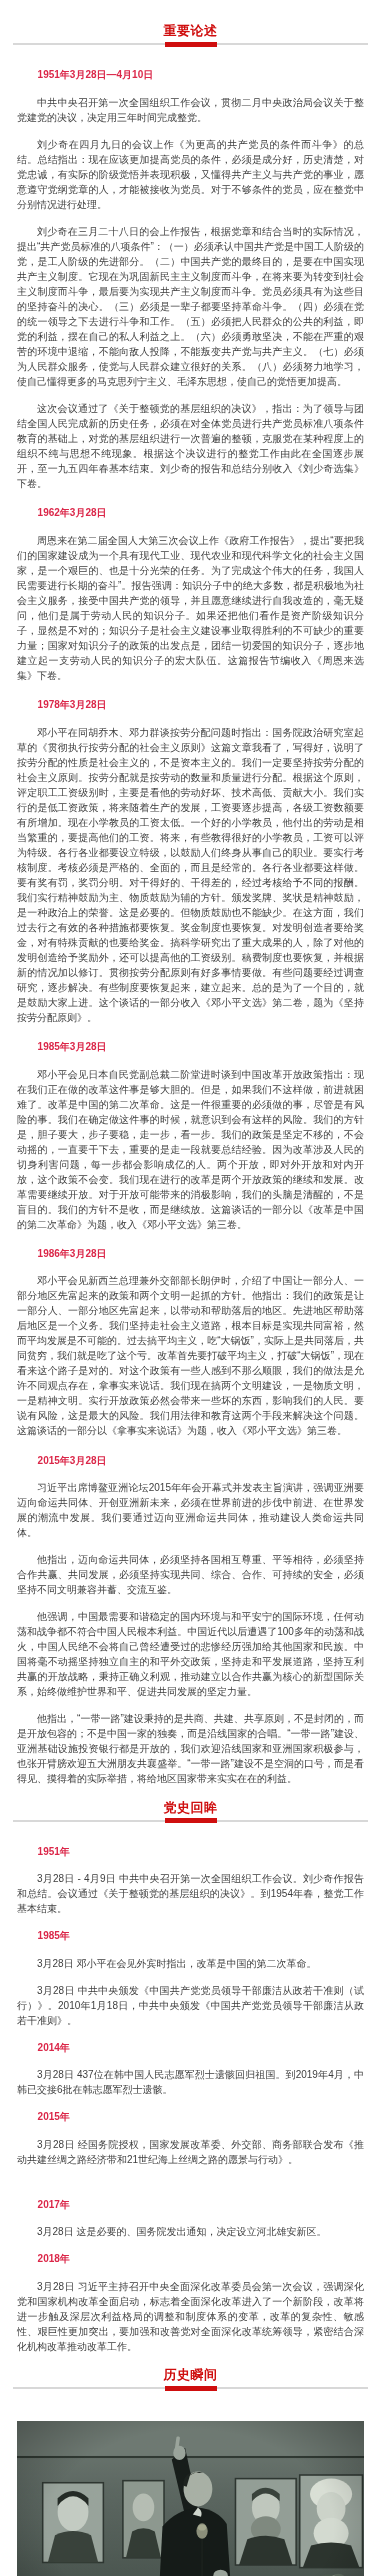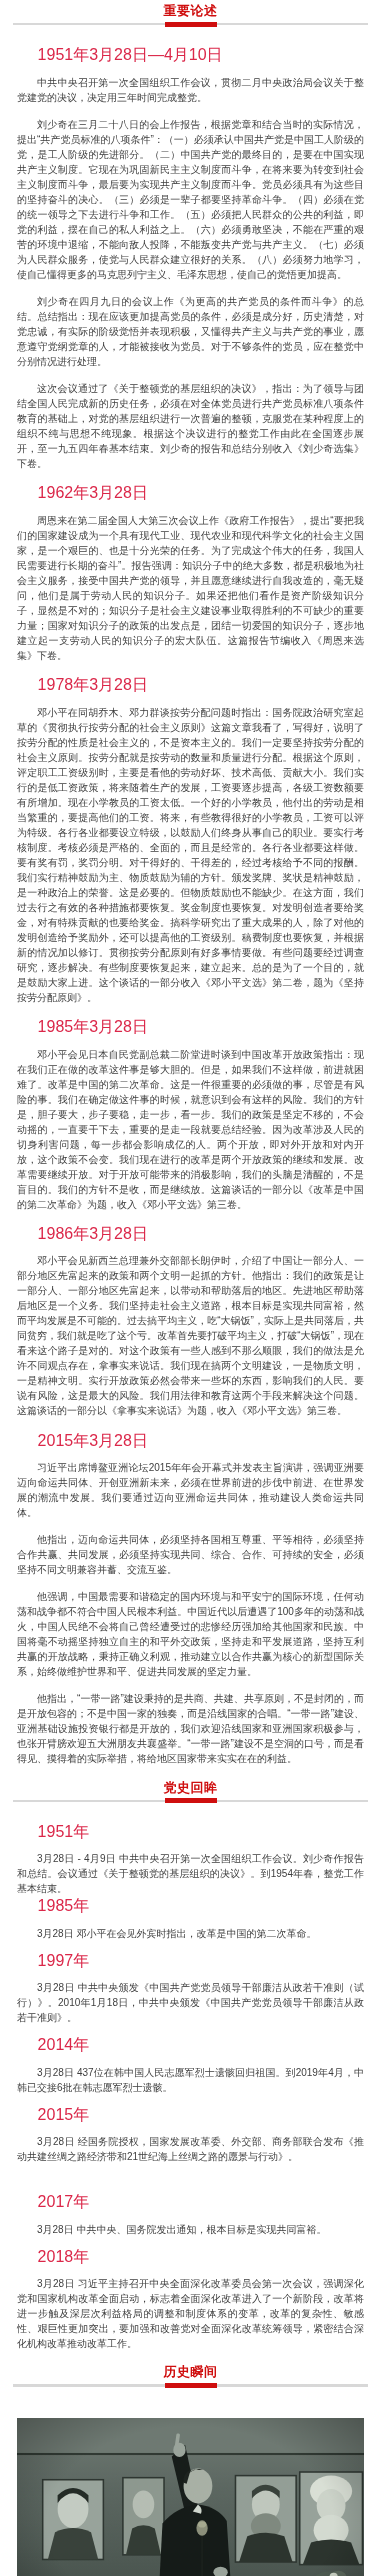--- a/index.html
+++ b/index.html
@@ -4,38 +4,38 @@
 <style>
   html,body{margin:0;padding:0;}
   body{
     width:381px;height:2704px;overflow:hidden;background:#ffffff;
     font-family:"Liberation Sans","DejaVu Sans",sans-serif;
     -webkit-font-smoothing:antialiased;
   }
   .page{width:381px;height:2704px;position:relative;}
 
   
-  .section-head{padding-top:2px;text-align:center;}
+  .section-head{padding-top:22px;text-align:center;}
   .section-head.later{padding-top:0;margin-top:12.4px;}
   .section-title{
     font-size:13px;line-height:17.5px;font-weight:700;color:#cf0e0e;
     letter-spacing:0.5px;margin:0;
   }
   .head-rule{position:relative;height:5.2px;margin-top:2.1px;}
   .head-rule .gray-line{
     position:absolute;left:13px;right:13px;top:1.5px;height:2.1px;background:#d8d8d8;
   }
   .head-rule .red-bar{
     position:absolute;left:50%;margin-left:-26px;width:52px;height:5.2px;top:0;
     background:#cf0e0e;
   }
 
   
   .date-heading{
-    color:#db2749;font-size:16px;line-height:14.4px;font-weight:400;
+    color:#db2749;font-size:10px;line-height:14.4px;font-weight:700;
     margin:15.5px 17px 2.6px;text-indent:20.6px;
   }
   .date-heading.first{margin-top:21.6px;}
   .para{
     color:#3e3e3e;font-size:10px;line-height:15px;text-align:justify;
     margin:12px 17px 0;text-indent:2em;word-break:break-all;
   }
 
   
   .photo-wrap{margin:30px 17px 0;width:347px;height:232px;}
@@ -73,22 +73,22 @@
   <div class="section-head">
     <h2 class="section-title">重要论述</h2>
     <div class="head-rule">
       <div class="gray-line"></div>
       <div class="red-bar"></div>
     </div>
   </div>
 
   <h3 class="date-heading first">1951年3月28日—4月10日</h3>
   <p class="para">中共中央召开第一次全国组织工作会议，贯彻二月中央政治局会议关于整党建党的决议，决定用三年时间完成整党。</p>
+  <p class="para">刘少奇在四月九日的会议上作《为更高的共产党员的条件而斗争》的总结。总结指出：现在应该更加提高党员的条件，必须是成分好，历史清楚，对党忠诚，有实际的阶级觉悟并表现积极，又懂得共产主义与共产党的事业，愿意遵守党纲党章的人，才能被接收为党员。对于不够条件的党员，应在整党中分别情况进行处理。</p>
   <p class="para">刘少奇在三月二十八日的会上作报告，根据党章和结合当时的实际情况，提出“共产党员标准的八项条件”：（一）必须承认中国共产党是中国工人阶级的党，是工人阶级的先进部分。（二）中国共产党的最终目的，是要在中国实现共产主义制度。它现在为巩固新民主主义制度而斗争，在将来要为转变到社会主义制度而斗争，最后要为实现共产主义制度而斗争。党员必须具有为这些目的坚持奋斗的决心。（三）必须是一辈子都要坚持革命斗争。（四）必须在党的统一领导之下去进行斗争和工作。（五）必须把人民群众的公共的利益，即党的利益，摆在自己的私人利益之上。（六）必须勇敢坚决，不能在严重的艰苦的环境中退缩，不能向敌人投降，不能叛变共产党与共产主义。（七）必须为人民群众服务，使党与人民群众建立很好的关系。（八）必须努力地学习，使自己懂得更多的马克思列宁主义、毛泽东思想，使自己的觉悟更加提高。</p>
-  <p class="para">刘少奇在四月九日的会议上作《为更高的共产党员的条件而斗争》的总结。总结指出：现在应该更加提高党员的条件，必须是成分好，历史清楚，对党忠诚，有实际的阶级觉悟并表现积极，又懂得共产主义与共产党的事业，愿意遵守党纲党章的人，才能被接收为党员。对于不够条件的党员，应在整党中分别情况进行处理。</p>
   <p class="para">这次会议通过了《关于整顿党的基层组织的决议》，指出：为了领导与团结全国人民完成新的历史任务，必须在对全体党员进行共产党员标准八项条件教育的基础上，对党的基层组织进行一次普遍的整顿，克服党在某种程度上的组织不纯与思想不纯现象。根据这个决议进行的整党工作由此在全国逐步展开，至一九五四年春基本结束。刘少奇的报告和总结分别收入《刘少奇选集》下卷。</p>
 
   <h3 class="date-heading">1962年3月28日</h3>
   <p class="para">周恩来在第二届全国人大第三次会议上作《政府工作报告》，提出“要把我们的国家建设成为一个具有现代工业、现代农业和现代科学文化的社会主义国家，是一个艰巨的、也是十分光荣的任务。为了完成这个伟大的任务，我国人民需要进行长期的奋斗”。报告强调：知识分子中的绝大多数，都是积极地为社会主义服务，接受中国共产党的领导，并且愿意继续进行自我改造的，毫无疑问，他们是属于劳动人民的知识分子。如果还把他们看作是资产阶级知识分子，显然是不对的；知识分子是社会主义建设事业取得胜利的不可缺少的重要力量；国家对知识分子的政策的出发点是，团结一切爱国的知识分子，逐步地建立起一支劳动人民的知识分子的宏大队伍。这篇报告节编收入《周恩来选集》下卷。</p>
 
   <h3 class="date-heading">1978年3月28日</h3>
   <p class="para">邓小平在同胡乔木、邓力群谈按劳分配问题时指出：国务院政治研究室起草的《贯彻执行按劳分配的社会主义原则》这篇文章我看了，写得好，说明了按劳分配的性质是社会主义的，不是资本主义的。我们一定要坚持按劳分配的社会主义原则。按劳分配就是按劳动的数量和质量进行分配。根据这个原则，评定职工工资级别时，主要是看他的劳动好坏、技术高低、贡献大小。我们实行的是低工资政策，将来随着生产的发展，工资要逐步提高，各级工资数额要有所增加。现在小学教员的工资太低。一个好的小学教员，他付出的劳动是相当繁重的，要提高他们的工资。将来，有些教得很好的小学教员，工资可以评为特级。各行各业都要设立特级，以鼓励人们终身从事自己的职业。要实行考核制度。考核必须是严格的、全面的，而且是经常的。各行各业都要这样做。要有奖有罚，奖罚分明。对干得好的、干得差的，经过考核给予不同的报酬。我们实行精神鼓励为主、物质鼓励为辅的方针。颁发奖牌、奖状是精神鼓励，是一种政治上的荣誉。这是必要的。但物质鼓励也不能缺少。在这方面，我们过去行之有效的各种措施都要恢复。奖金制度也要恢复。对发明创造者要给奖金，对有特殊贡献的也要给奖金。搞科学研究出了重大成果的人，除了对他的发明创造给予奖励外，还可以提高他的工资级别。稿费制度也要恢复，并根据新的情况加以修订。贯彻按劳分配原则有好多事情要做。有些问题要经过调查研究，逐步解决。有些制度要恢复起来，建立起来。总的是为了一个目的，就是鼓励大家上进。这个谈话的一部分收入《邓小平文选》第二卷，题为《坚持按劳分配原则》。</p>
 
   <h3 class="date-heading">1985年3月28日</h3>
   <p class="para">邓小平会见日本自民党副总裁二阶堂进时谈到中国改革开放政策指出：现在我们正在做的改革这件事是够大胆的。但是，如果我们不这样做，前进就困难了。改革是中国的第二次革命。这是一件很重要的必须做的事，尽管是有风险的事。我们在确定做这件事的时候，就意识到会有这样的风险。我们的方针是，胆子要大，步子要稳，走一步，看一步。我们的政策是坚定不移的，不会动摇的，一直要干下去，重要的是走一段就要总结经验。因为改革涉及人民的切身利害问题，每一步都会影响成亿的人。两个开放，即对外开放和对内开放，这个政策不会变。我们现在进行的改革是两个开放政策的继续和发展。改革需要继续开放。对于开放可能带来的消极影响，我们的头脑是清醒的，不是盲目的。我们的方针不是收，而是继续放。这篇谈话的一部分以《改革是中国的第二次革命》为题，收入《邓小平文选》第三卷。</p>
@@ -106,34 +106,33 @@
     <h2 class="section-title">党史回眸</h2>
     <div class="head-rule">
       <div class="gray-line"></div>
       <div class="red-bar"></div>
     </div>
   </div>
 
   <h3 class="date-heading first">1951年</h3>
   <p class="para">3月28日 - 4月9日 中共中央召开第一次全国组织工作会议。刘少奇作报告和总结。会议通过《关于整顿党的基层组织的决议》。到1954年春，整党工作基本结束。</p>
 
-  <h3 class="date-heading year" style="margin-top:3px;">1985年</h3>
+  <h3 class="date-heading year" style="margin-top:13px;">1985年</h3>
   <p class="para">3月28日 邓小平在会见外宾时指出，改革是中国的第二次革命。</p>
 
-  <h3 class="date-heading year" style="margin-top:13px;">1997年</h3>
   <p class="para">3月28日 中共中央颁发《中国共产党党员领导干部廉洁从政若干准则（试行）》。2010年1月18日，中共中央颁发《中国共产党党员领导干部廉洁从政若干准则》。</p>
 
   <h3 class="date-heading year" style="margin-top:13px;">2014年</h3>
   <p class="para">3月28日 437位在韩中国人民志愿军烈士遗骸回归祖国。到2019年4月，中韩已交接6批在韩志愿军烈士遗骸。</p>
 
   <h3 class="date-heading year" style="margin-top:13px;">2015年</h3>
   <p class="para">3月28日 经国务院授权，国家发展改革委、外交部、商务部联合发布《推动共建丝绸之路经济带和21世纪海上丝绸之路的愿景与行动》。</p>
 
   <h3 class="date-heading year" style="margin-top:31px;">2017年</h3>
-  <p class="para">3月28日 中共中央、国务院发出通知，根本目标是实现共同富裕。</p>
+  <p class="para">3月28日 这是必要的、国务院发出通知，决定设立河北雄安新区。</p>
 
   <h3 class="date-heading year" style="margin-top:13px;">2018年</h3>
   <p class="para">3月28日 习近平主持召开中央全面深化改革委员会第一次会议，强调深化党和国家机构改革全面启动，标志着全面深化改革进入了一个新阶段，改革将进一步触及深层次利益格局的调整和制度体系的变革，改革的复杂性、敏感性、艰巨性更加突出，要加强和改善党对全面深化改革统筹领导，紧密结合深化机构改革推动改革工作。</p>
 
   <div class="section-head later">
     <h2 class="section-title">历史瞬间</h2>
     <div class="head-rule">
       <div class="gray-line"></div>
       <div class="red-bar"></div>
     </div>

